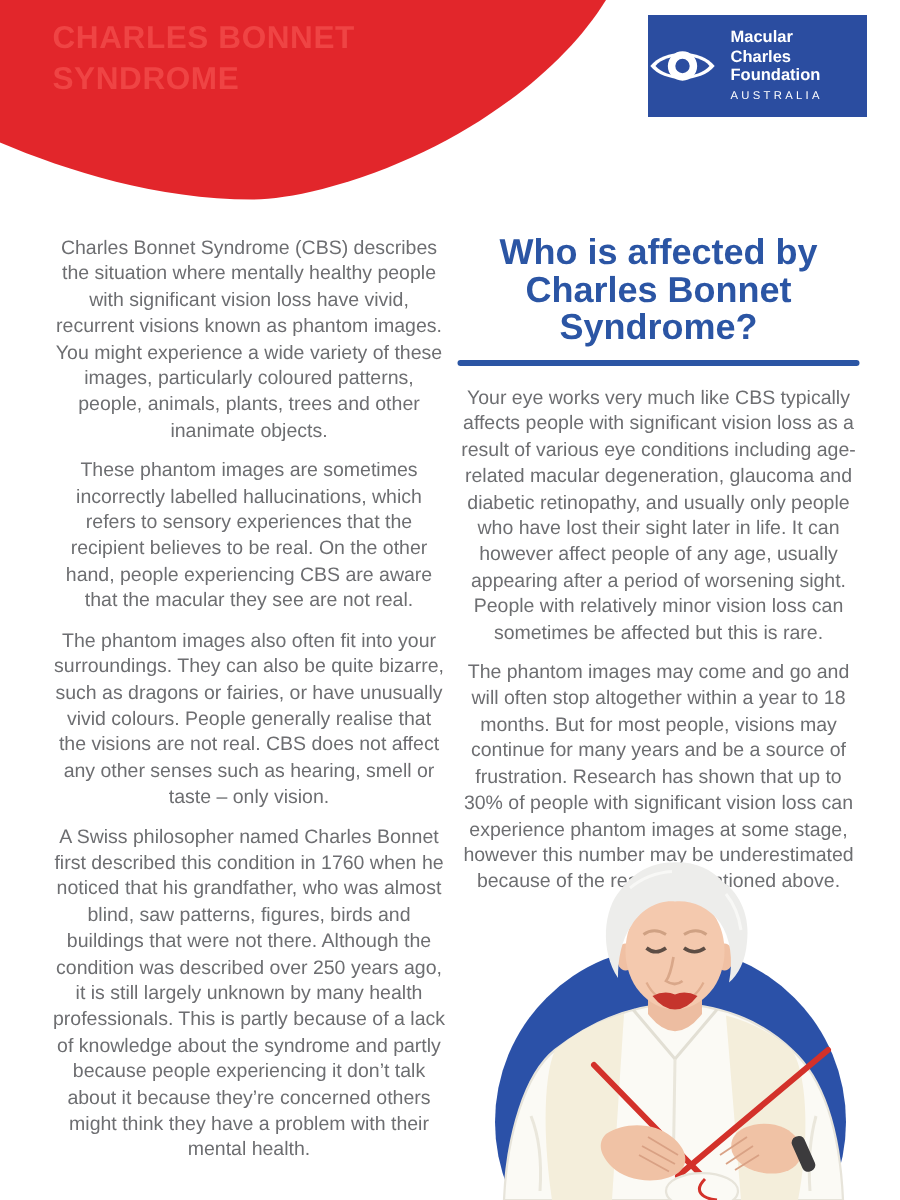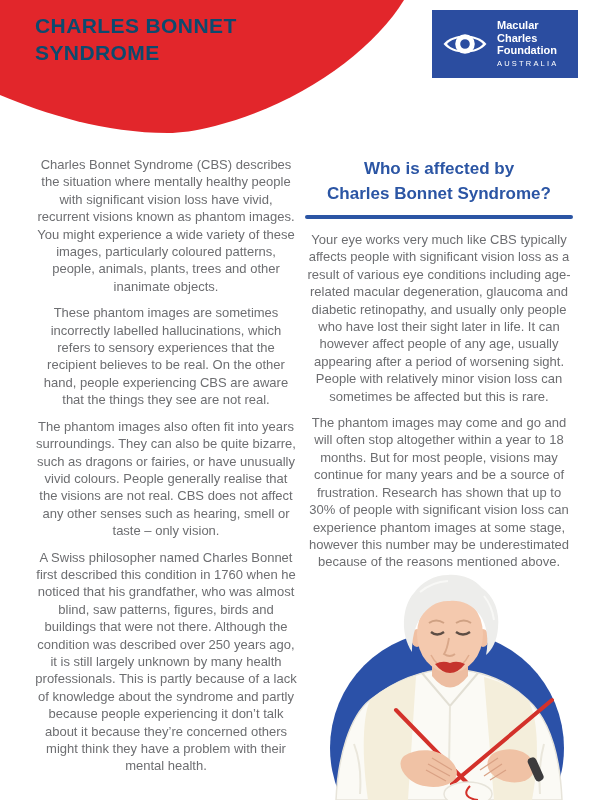--- a/index.html
+++ b/index.html
@@ -5,38 +5,38 @@
   html,body { margin:0; padding:0; background:#888; }
   .page {
     position:relative; width:600px; height:800px; margin:0 auto;
     background:#ffffff; overflow:hidden;
     font-family:"Liberation Sans", sans-serif;
   }
   
   .header-shape { position:absolute; left:0; top:0; }
   .page-title {
     position:absolute; left:35px; top:12px; margin:0;
-    color:#0c4a6e; font-size:21px; font-weight:bold; line-height:27px;
+    color:#ef4444; font-size:21px; font-weight:bold; line-height:27px;
     letter-spacing:0.4px; white-space:pre-line;
   }
   .logo {
     position:absolute; left:432px; top:10px; width:146px; height:68px;
     background:#2b4da0; display:flex; align-items:center; gap:9px;
-    padding-left:10px; box-sizing:border-box;
+    box-sizing:border-box;
   }
   .logo-text { color:#ffffff; }
   .logo-word { font-size:11px; font-weight:bold; line-height:12.5px; }
   .logo-country { font-size:7.5px; letter-spacing:2.2px; line-height:11px; margin-top:1px; }
   
   .col { position:absolute; top:156px; color:#6d6e71; font-size:13px; line-height:17.4px;text-align:center; }
   .col p { margin:0 0 9px 0; }
   .col-left  { left:35px;  width:262px; }
   .col-right { left:305px; width:268px; }
   .section-heading {
-    margin:0 0 9px 0; color:#2b55a4; font-size:17px; font-weight:bold;
+    margin:0 0 9px 0; color:#2b55a4; font-size:24px; font-weight:bold;
     line-height:25px; white-space:pre-line;
   }
   .heading-rule { height:4px; background:#2b55a4; border-radius:2px; margin:0 0 12px 0; }
   
   .photo { position:absolute; left:300px; top:560px; }
 </style>
 </head>
 <body>
 
 <div class="page">
@@ -57,22 +57,22 @@
     <div class="logo-text">
       <div class="logo-word">Macular</div>
       <div class="logo-word">Charles</div>
       <div class="logo-word">Foundation</div>
       <div class="logo-country">AUSTRALIA</div>
     </div>
   </div>
 
   <div class="col col-left">
     <p>Charles Bonnet Syndrome (CBS) describes the situation where mentally healthy people with significant vision loss have vivid, recurrent visions known as phantom images. You might experience a wide variety of these images, particularly coloured patterns, people, animals, plants, trees and other inanimate objects.</p>
-    <p>These phantom images are sometimes incorrectly labelled hallucinations, which refers to sensory experiences that the recipient believes to be real. On the other hand, people experiencing CBS are aware that the things they see are not real.</p>
-    <p>The phantom images also often fit into years surroundings. They can also be quite bizarre, such as dragons or fairies, or have unusually vivid colours. People generally realise that the visions are not real. CBS does not affect any other senses such as hearing, smell or taste – only vision.</p>
+    <p>These phantom images are sometimes incorrectly labelled hallucinations, which refers to sensory experiences that the recipient believes to be real. On the other hand, people experiencing CBS are aware that the macular they see are not real.</p>
+    <p>The phantom images also often fit into your surroundings. They can also be quite bizarre, such as dragons or fairies, or have unusually vivid colours. People generally realise that the visions are not real. CBS does not affect any other senses such as hearing, smell or taste – only vision.</p>
     <p>A Swiss philosopher named Charles Bonnet first described this condition in 1760 when he noticed that his grandfather, who was almost blind, saw patterns, figures, birds and buildings that were not there. Although the condition was described over 250 years ago, it is still largely unknown by many health professionals. This is partly because of a lack of knowledge about the syndrome and partly because people experiencing it don’t talk about it because they’re concerned others might think they have a problem with their mental health.</p>
   </div>
 
   <div class="col col-right">
     <h2 class="section-heading">Who is affected by
 Charles Bonnet Syndrome?</h2>
     <div class="heading-rule"></div>
     <p>Your eye works very much like CBS typically affects people with significant vision loss as a result of various eye conditions including age-related macular degeneration, glaucoma and diabetic retinopathy, and usually only people who have lost their sight later in life. It can however affect people of any age, usually appearing after a period of worsening sight. People with relatively minor vision loss can sometimes be affected but this is rare.</p>
     <p>The phantom images may come and go and will often stop altogether within a year to 18 months. But for most people, visions may continue for many years and be a source of frustration. Research has shown that up to 30% of people with significant vision loss can experience phantom images at some stage, however this number may be underestimated because of the reasons mentioned above.</p>
   </div>

